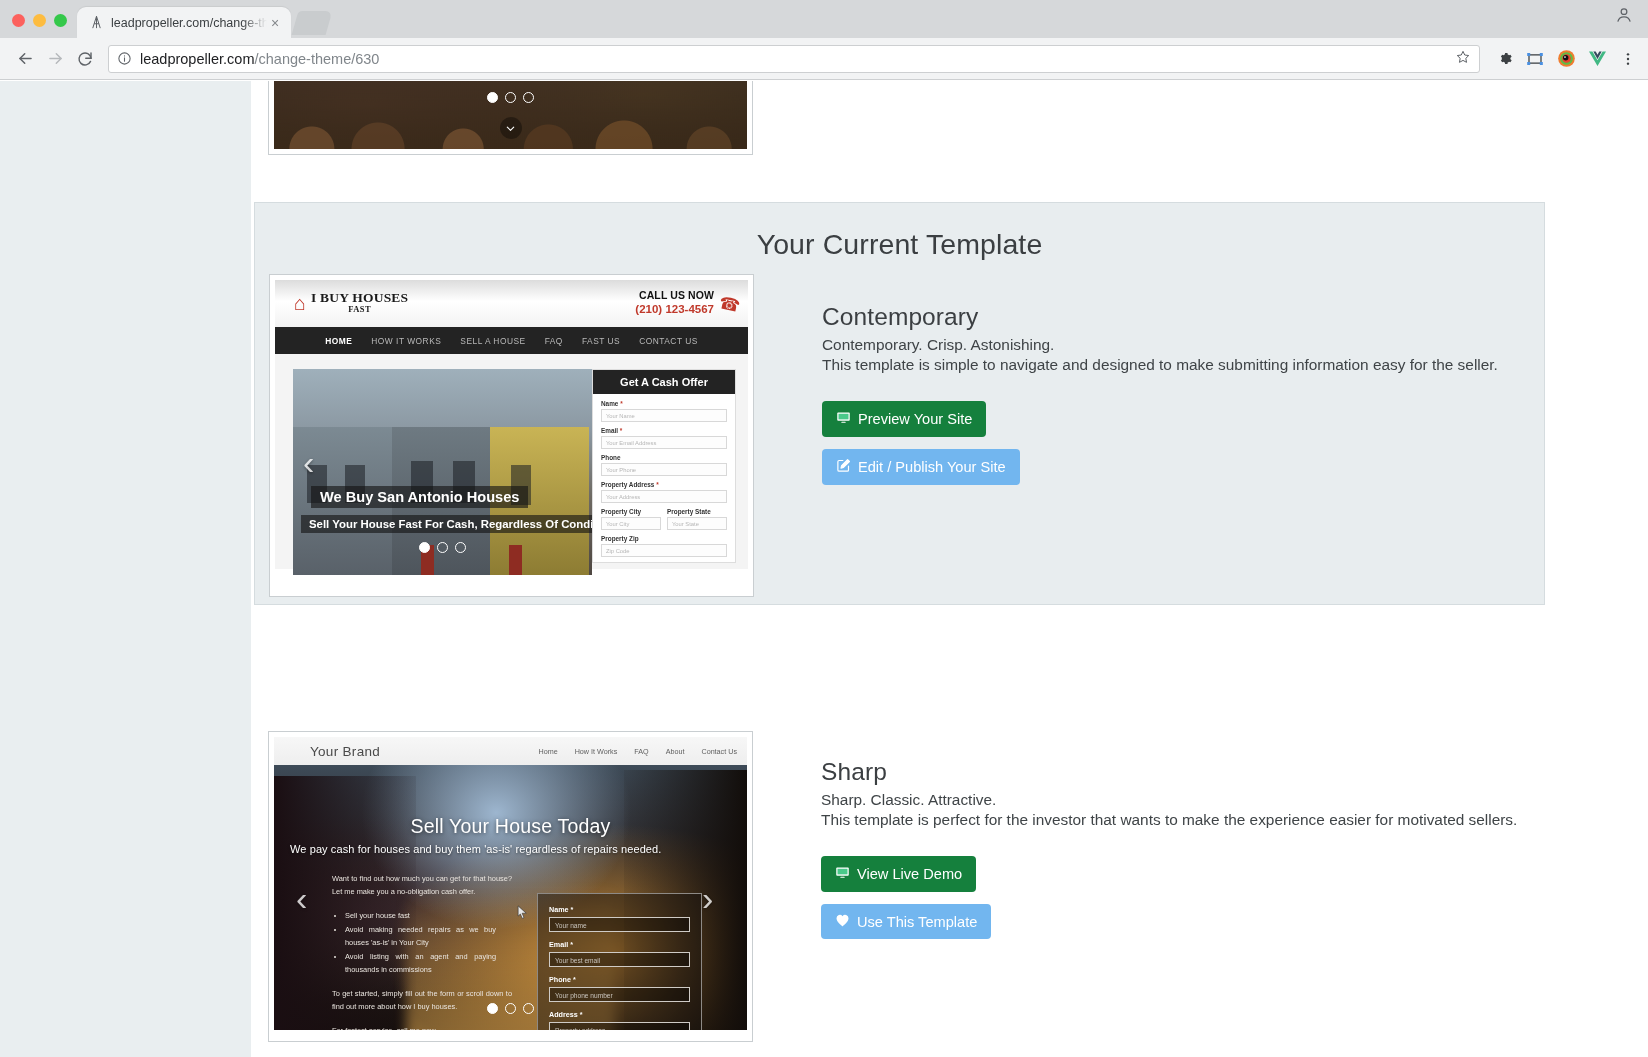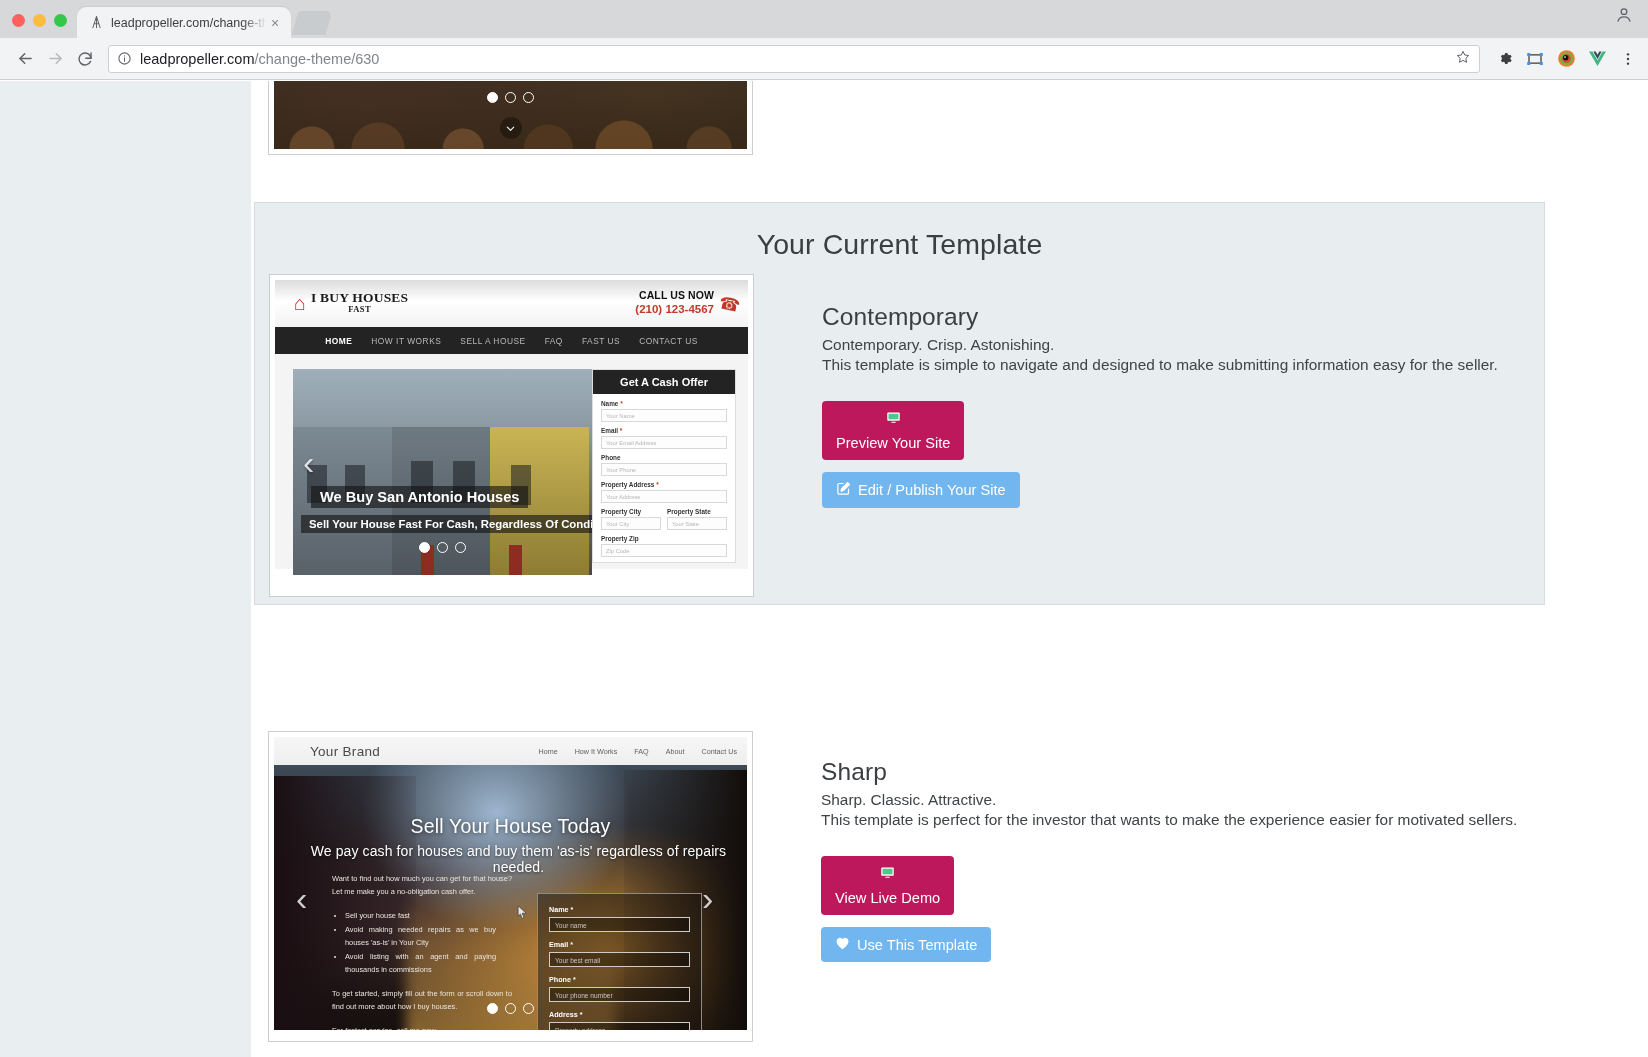--- a/index.html
+++ b/index.html
@@ -136,21 +136,21 @@
   .tmpl-info { position: absolute; }
   .tmpl-name { font-size: 24.5px; color: #3b3f42; font-weight: normal; letter-spacing: .1px; }
   .tmpl-tag { font-size: 15.4px; color: #3f4447; margin-top: 5px; }
   .tmpl-desc { font-size: 15.4px; color: #3f4447; margin-top: 2px; }
   .btn {
     display: inline-flex; align-items: center; gap: 7px;
     color: #fff; font-size: 14.6px; border: none; cursor: pointer;
     padding: 9px 14px; border-radius: 4px; font-family: inherit;
     white-space: nowrap;
   }
-  .btn.green { background: #be185d; flex-direction: column; }
+  .btn.green { background: #15803d; }
   .btn.blue  { background: #72b6ef; }
   .btn-stack { margin-top: 27px; display: flex; flex-direction: column; align-items: flex-start; gap: 12px; }
 
   
   .thumb {
     position: absolute; border: 1px solid #c9ced1; background: #fff;
     overflow: hidden;
   }
   .thumb-inner { position: absolute; left: 5px; top: 5px; right: 5px; bottom: 0; overflow: hidden; }
 
@@ -250,22 +250,22 @@
   .sh-hero .bldg-r {
     position: absolute; right: 0; top: 2%; width: 26%; height: 98%;
     background: linear-gradient(to left, #120d0a, rgba(30,22,16,.1));
   }
   .sh-h1 {
     position: absolute; left: 0; right: 0; top: 50px; text-align: center;
     color: #fff; font-size: 19.5px; letter-spacing: .2px;
     text-shadow: 0 1px 4px rgba(0,0,0,.6);
   }
   .sh-h2 {
-    position: absolute; left: 16px; right: 0; top: 78px; text-align: center;
-    color: #fff; font-size: 14px; letter-spacing: .1px;
+    position: absolute; left: 16px; right: 0; top: 78px; 
+    color: #fff; font-size: 11px; letter-spacing: .1px;
     text-shadow: 0 1px 3px rgba(0,0,0,.6);
   }
   .sh-copy { position: absolute; left: 58px; top: 108px; width: 180px; color: #e9e4de; }
   .sh-copy p { font-size: 7.4px; line-height: 1.75; text-align: justify; }
   .sh-copy ul { margin: 11px 16px 11px 13px; }
   .sh-copy li { font-size: 7.4px; line-height: 1.75; text-align: justify; margin-bottom: 1px; }
   .sh-form {
     position: absolute; left: 263px; top: 98px; width: 165px;
     background: rgba(20,16,14,.48); border: 1px solid #8e8a86;
     padding: 11px 11px 13px;

